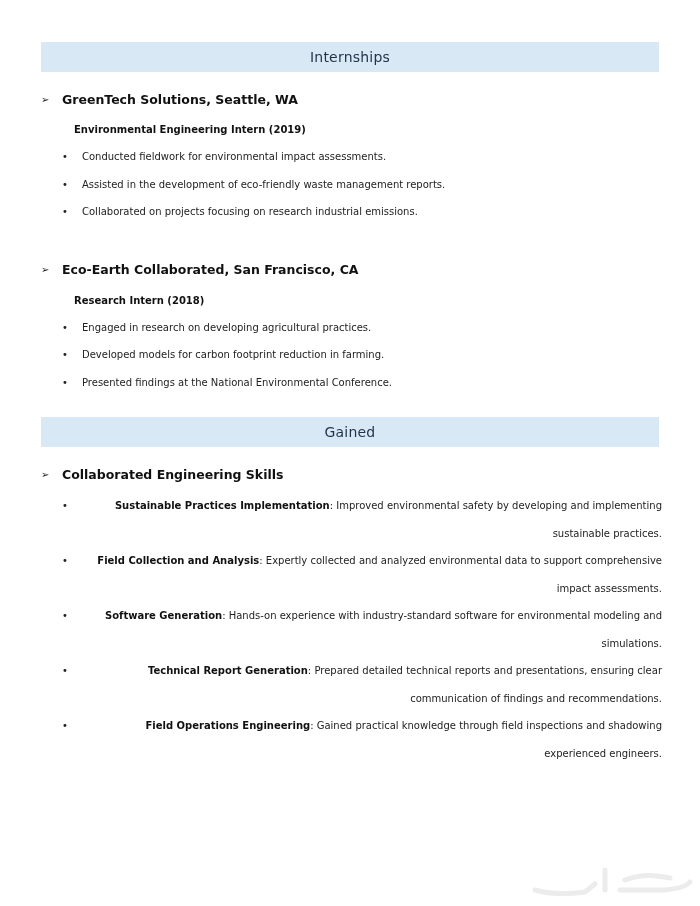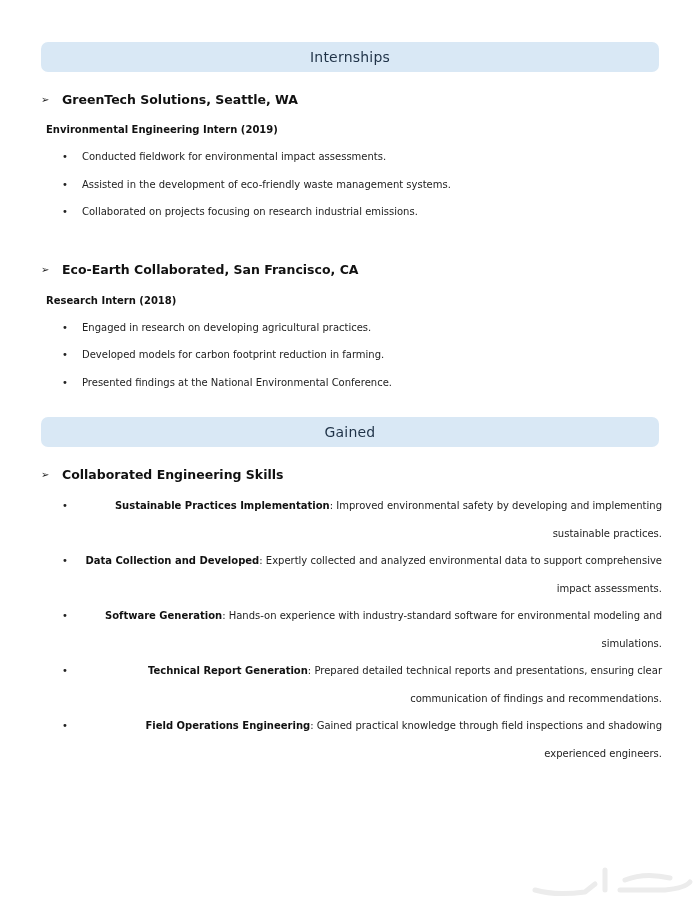--- a/index.html
+++ b/index.html
@@ -5,31 +5,31 @@
   html, body { margin: 0; padding: 0; background: #ffffff; }
   body {
     width: 700px; height: 906px; position: relative; overflow: hidden;
     font-family: "DejaVu Sans", "Liberation Sans", sans-serif;
     color: #1a1a1a;
   }
   .section-header {
     position: absolute; left: 41px; width: 618px; height: 30px;
     background: #d9e8f5;
     display: flex; align-items: center; justify-content: center;
-    font-size: 14px; color: #1f3247; letter-spacing: 0.2px; border-radius: 7px;
+    font-size: 14px; color: #1f3247; letter-spacing: 0.2px;
   }
   .company {
     position: absolute; left: 41px; display: flex; align-items: center;
     font-size: 12.5px; font-weight: bold; color: #111;
   }
   .arrow {
     width: 21px; font-size: 10px; color: #222; display: inline-block;
   }
   .role {
-    position: absolute; left: 46px; font-size: 10px; font-weight: bold; color: #111; text-align: right;
+    position: absolute; left: 74px; font-size: 10px; font-weight: bold; color: #111; text-align: right;
   }
   .bullet {
     position: absolute; left: 62px; font-size: 10px; color: #222; display: flex;
   }
   .dot {
     width: 20px; display: inline-block; font-size: 10px;
   }
   .skill {
     position: absolute; left: 62px; width: 600px; font-size: 10px; color: #222;
     line-height: 27.5px;
@@ -52,21 +52,21 @@
   <span class="arrow">➢</span>
   <span>GreenTech Solutions, Seattle, WA</span>
 </div>
 <div class="role" style="top:124px;">Environmental Engineering Intern (2019)</div>
 <div class="bullet" style="top:151px;">
   <span class="dot">•</span>
   <span>Conducted fieldwork for environmental impact assessments.</span>
 </div>
 <div class="bullet" style="top:179px;">
   <span class="dot">•</span>
-  <span>Assisted in the development of eco-friendly waste management systems.</span>
+  <span>Assisted in the development of eco-friendly waste management reports.</span>
 </div>
 <div class="bullet" style="top:206px;">
   <span class="dot">•</span>
   <span>Collaborated on projects focusing on research industrial emissions.</span>
 </div>
 
 <div class="company" style="top:262px;">
   <span class="arrow">➢</span>
   <span>Eco-Earth Collaborated, San Francisco, CA</span>
 </div>
@@ -92,21 +92,21 @@
   <span class="arrow">➢</span>
   <span>Collaborated Engineering Skills</span>
 </div>
 
 <div class="skill" style="top:492px;">
   <span class="dot">•</span>
   <span class="txt"><b>Sustainable Practices Implementation</b><span>: Improved environmental safety by developing and implementing sustainable practices.</span></span>
 </div>
 <div class="skill" style="top:547px;">
   <span class="dot">•</span>
-  <span class="txt"><b>Data Collection and Developed</b><span>: Expertly collected and analyzed environmental data to support comprehensive impact assessments.</span></span>
+  <span class="txt"><b>Field Collection and Analysis</b><span>: Expertly collected and analyzed environmental data to support comprehensive impact assessments.</span></span>
 </div>
 <div class="skill" style="top:602px;">
   <span class="dot">•</span>
   <span class="txt"><b>Software Generation</b><span>: Hands-on experience with industry-standard software for environmental modeling and simulations.</span></span>
 </div>
 <div class="skill" style="top:657px;">
   <span class="dot">•</span>
   <span class="txt"><b>Technical Report Generation</b><span>: Prepared detailed technical reports and presentations, ensuring clear communication of findings and recommendations.</span></span>
 </div>
 <div class="skill" style="top:712px;">

